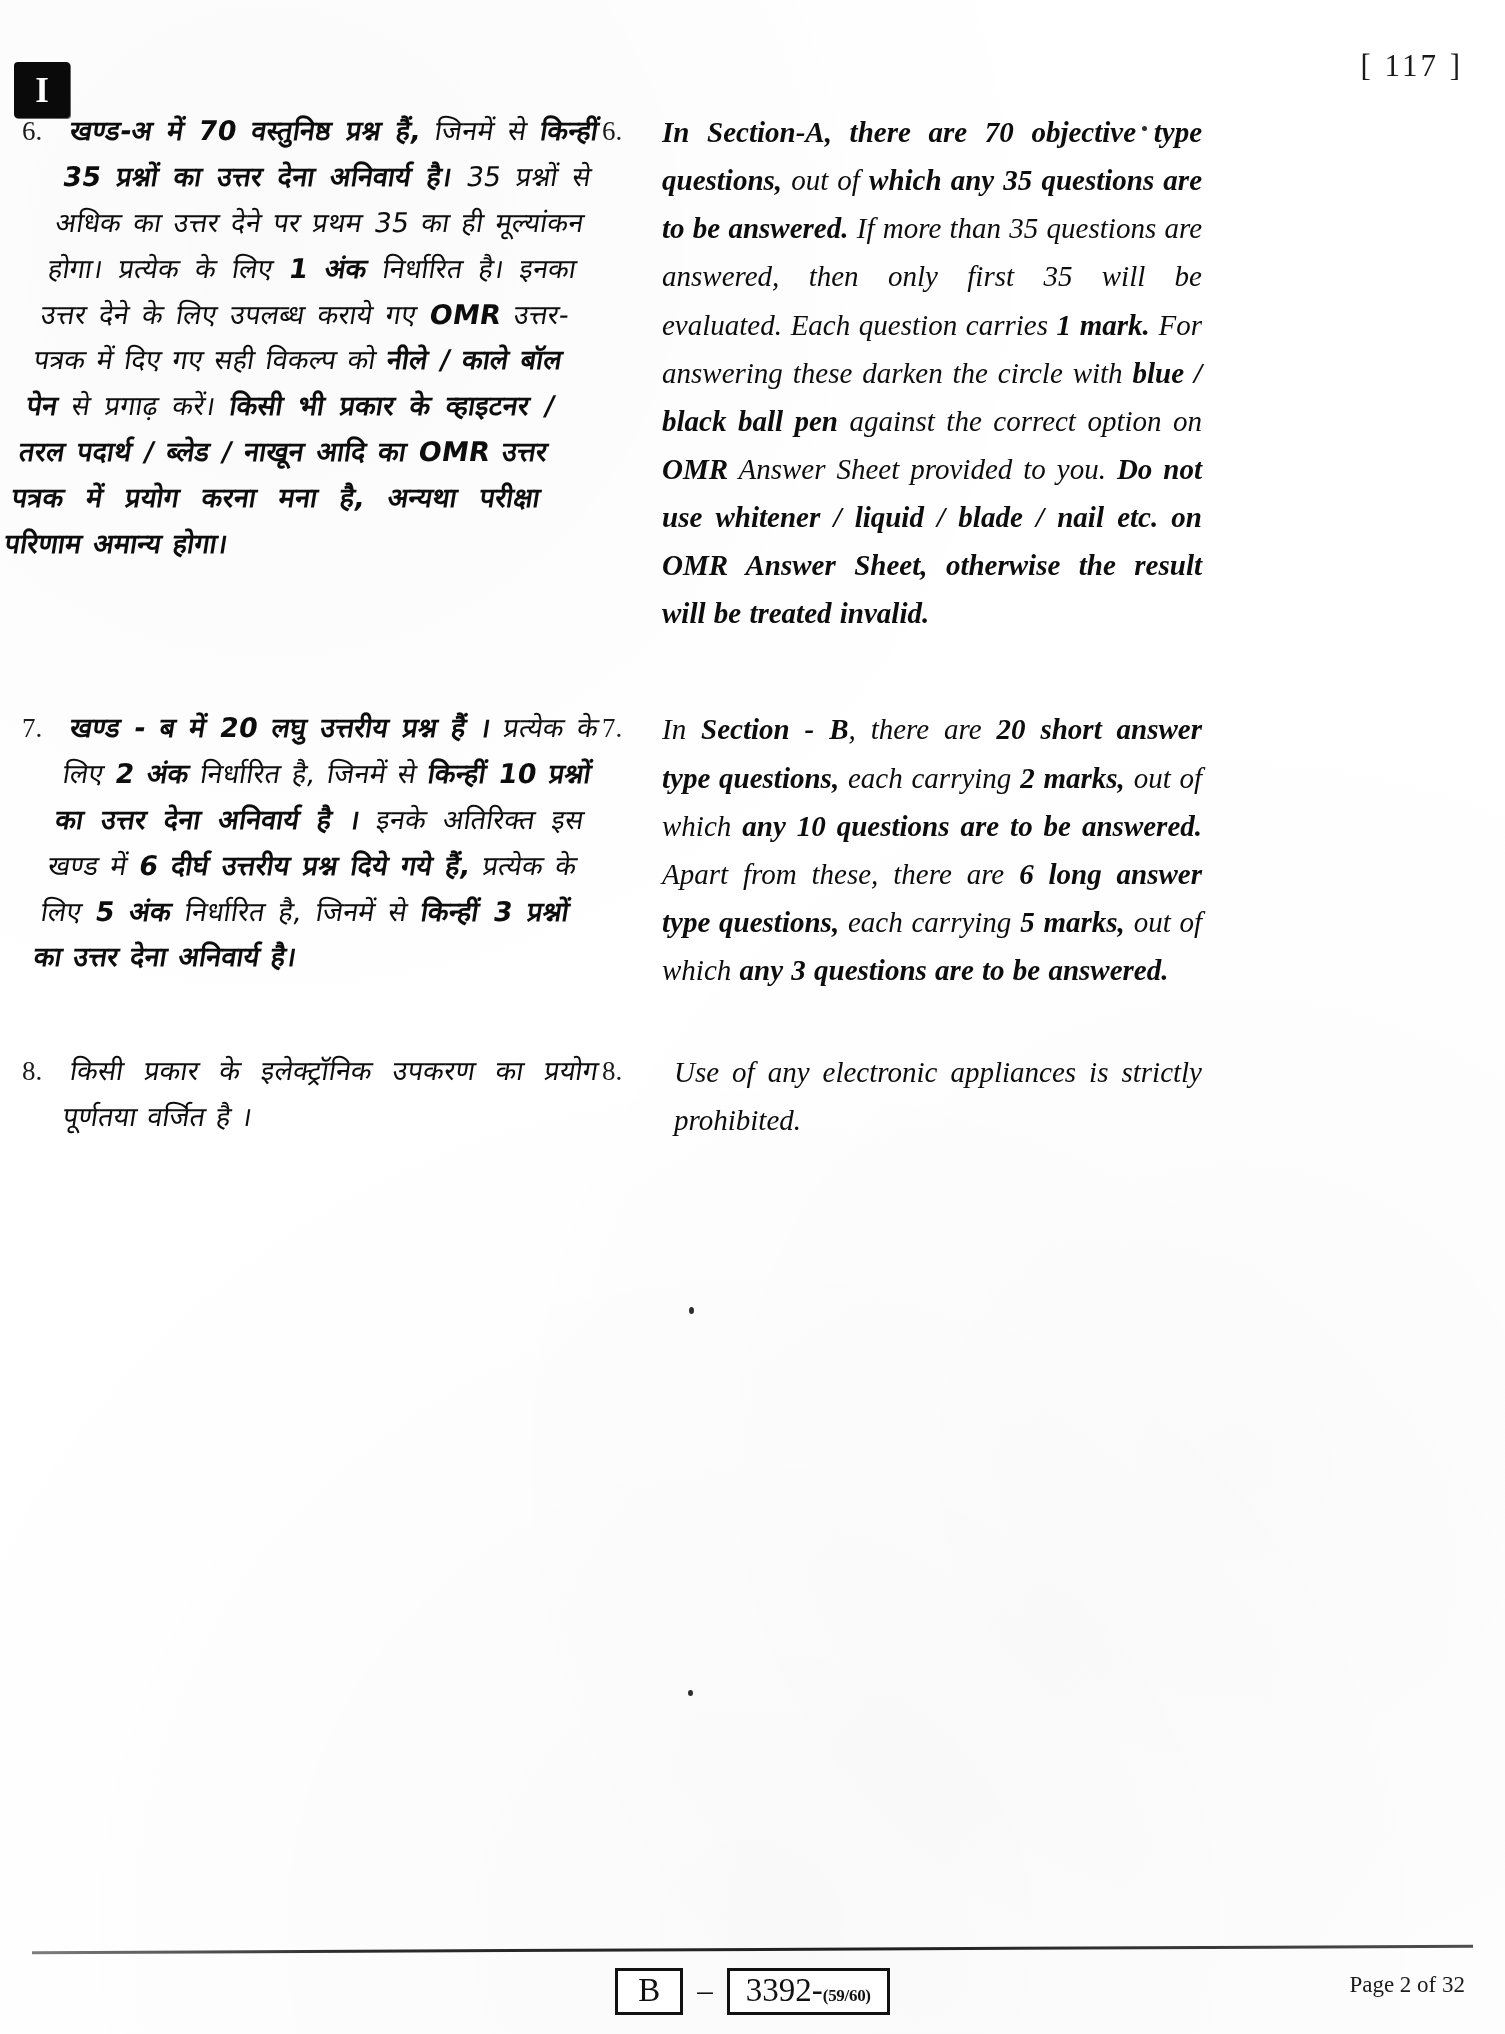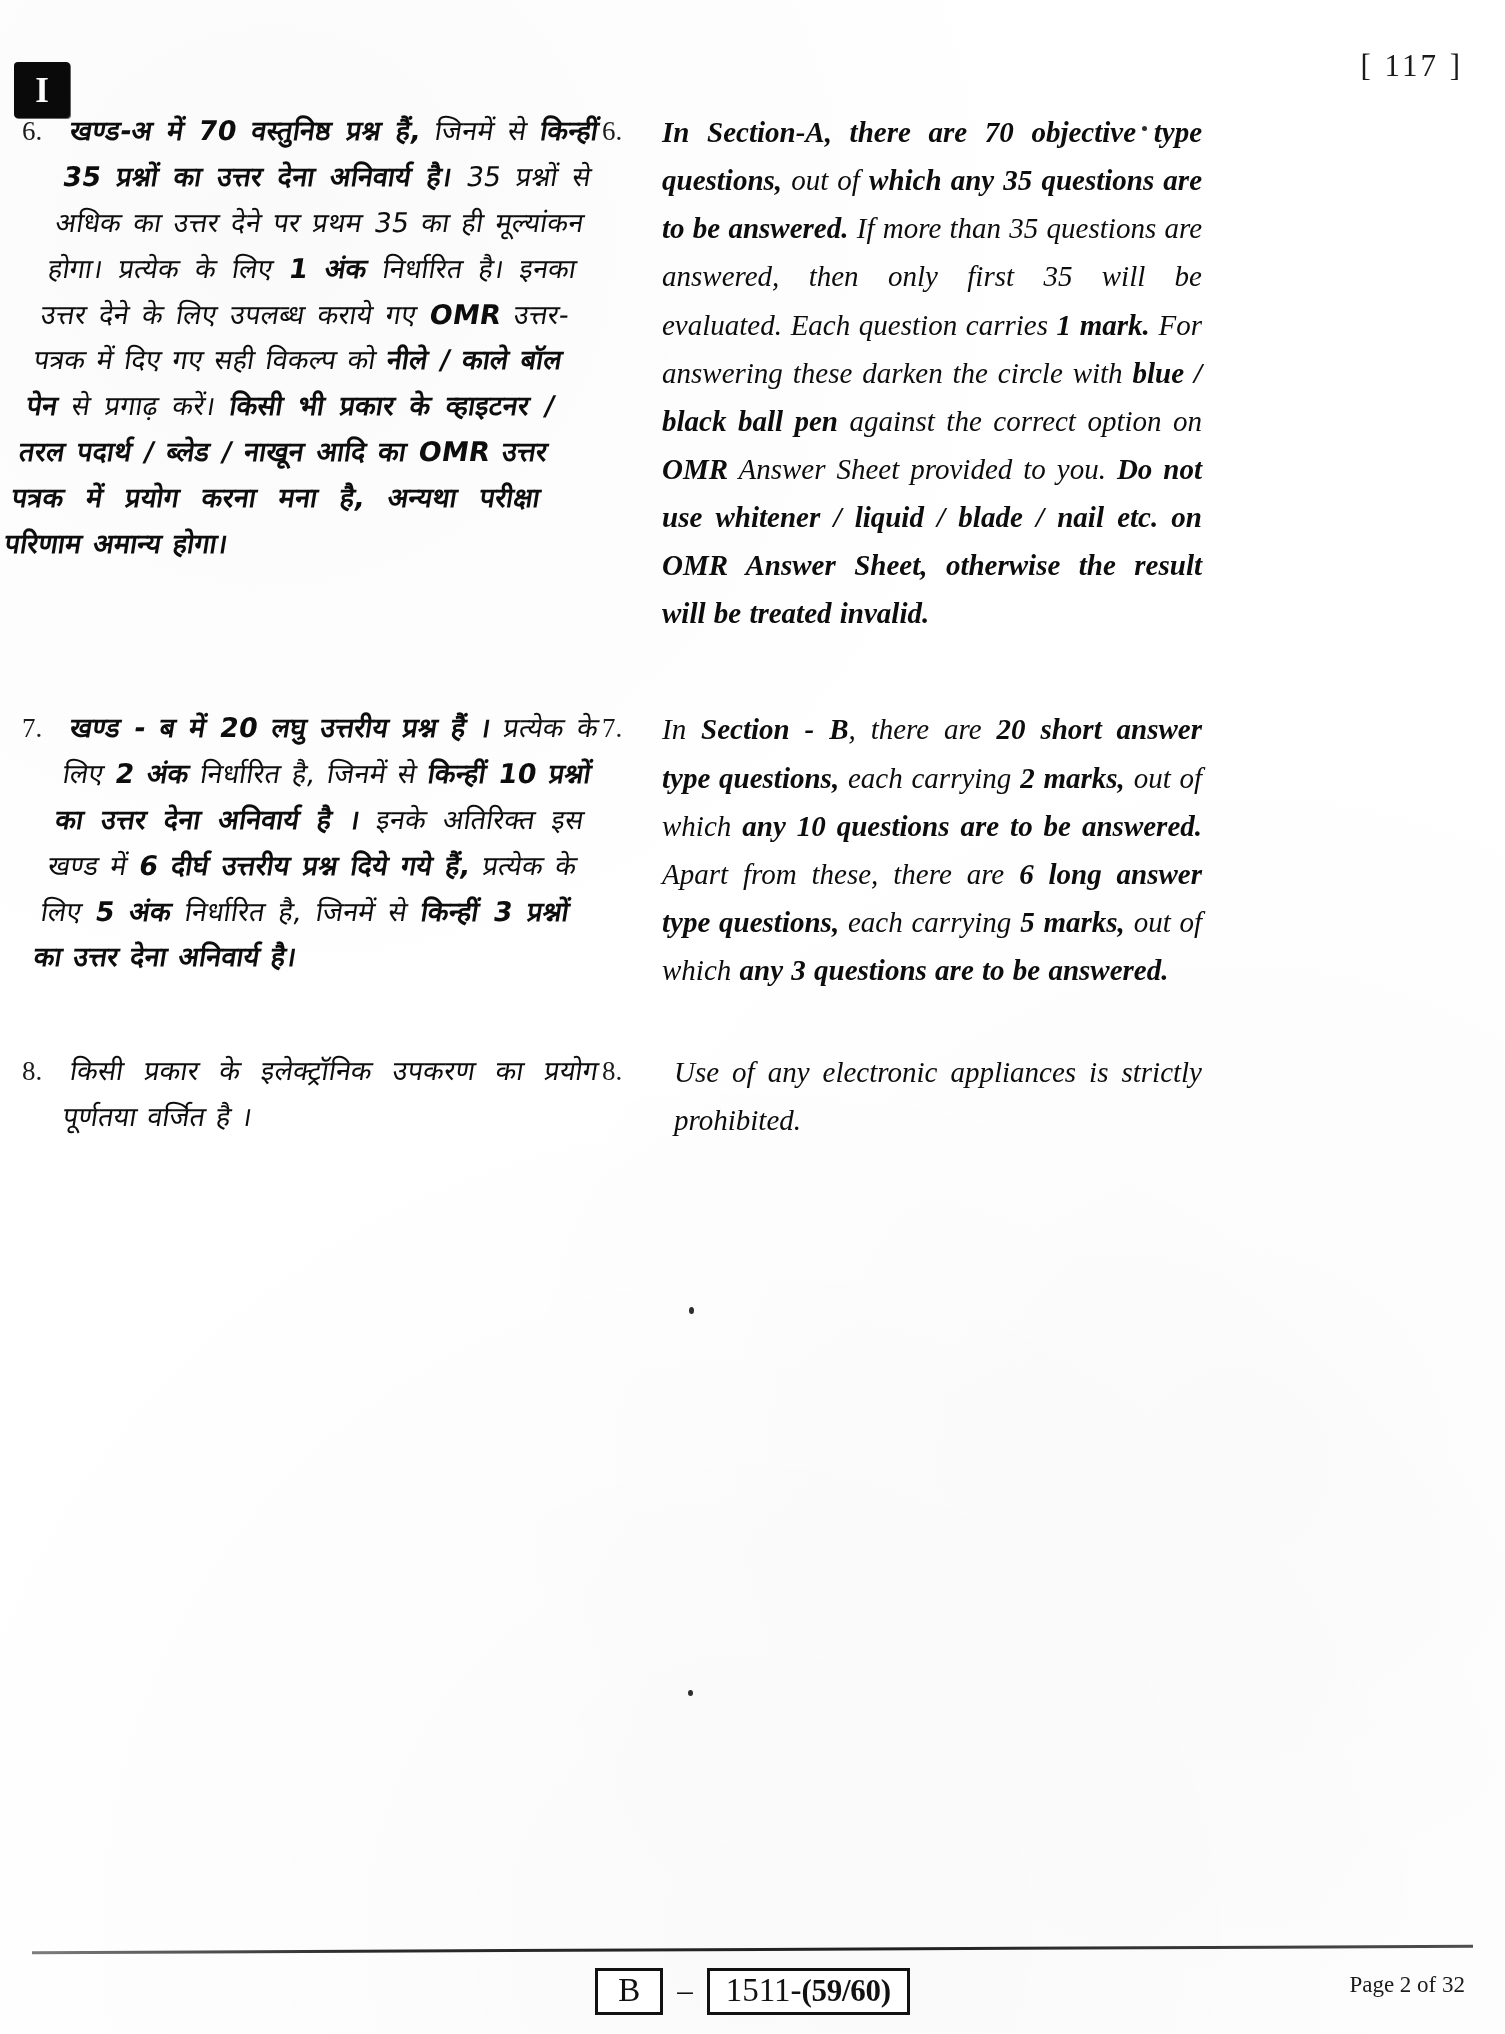--- a/index.html
+++ b/index.html
@@ -172,21 +172,21 @@
     color: #111;
     background: #fff;
   }
   .code-box.set { padding: 1px 20px 3px 20px; font-weight: 400; }
   .dash {
     font-size: 31px;
     color: #111;
     font-family: "Liberation Serif", serif;
   }
   .paper-code .sub {
-    font-size: 31px;
+    font-size: 17px;
     font-weight: 700;
     letter-spacing: -0.3px;
   }
 
   .page-of {
     position: absolute;
     right: 40px;
     top: 4px;
     font-family: "Liberation Serif", serif;
     font-size: 23px;
@@ -247,19 +247,19 @@
   <div class="speck" style="left:689px; top:1307px; width:5px; height:7px;"></div>
   <div class="speck" style="left:688px; top:1690px; width:5px; height:6px;"></div>
   <div class="speck" style="left:1142px; top:126px; width:5px; height:5px;"></div>
 
   <div class="footer-rule"></div>
   <div class="footer">
     <div class="footer-center">
       <div class="code-box set">B</div>
       <div class="dash">–</div>
       <div class="code-box paper-code">
-        <span>1511-</span><span class="sub">(59/60)</span>
+        <span>3392-</span><span class="sub">(59/60)</span>
       </div>
     </div>
     <div class="page-of">Page 2 of 32</div>
   </div>
 
 </div>
 
 </body></html>

